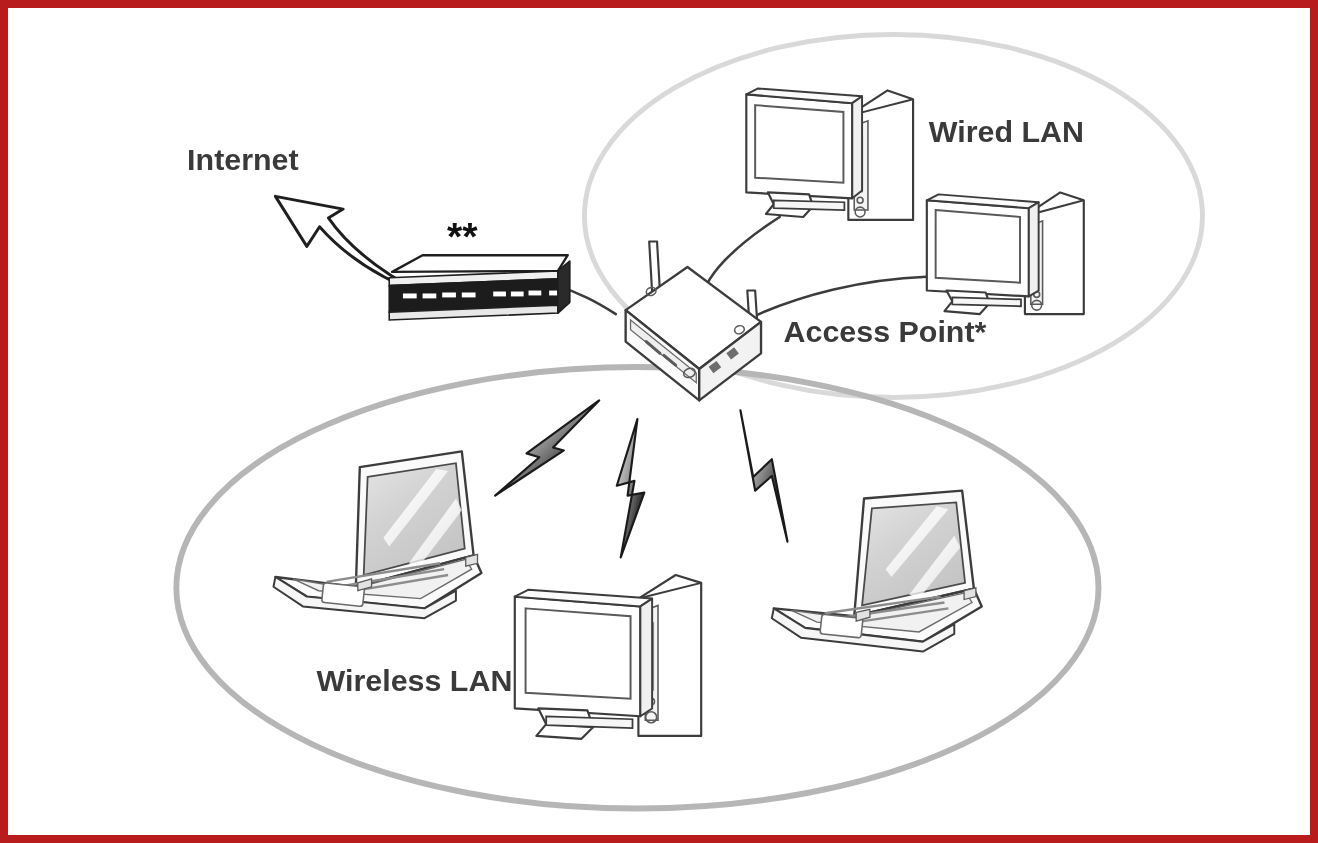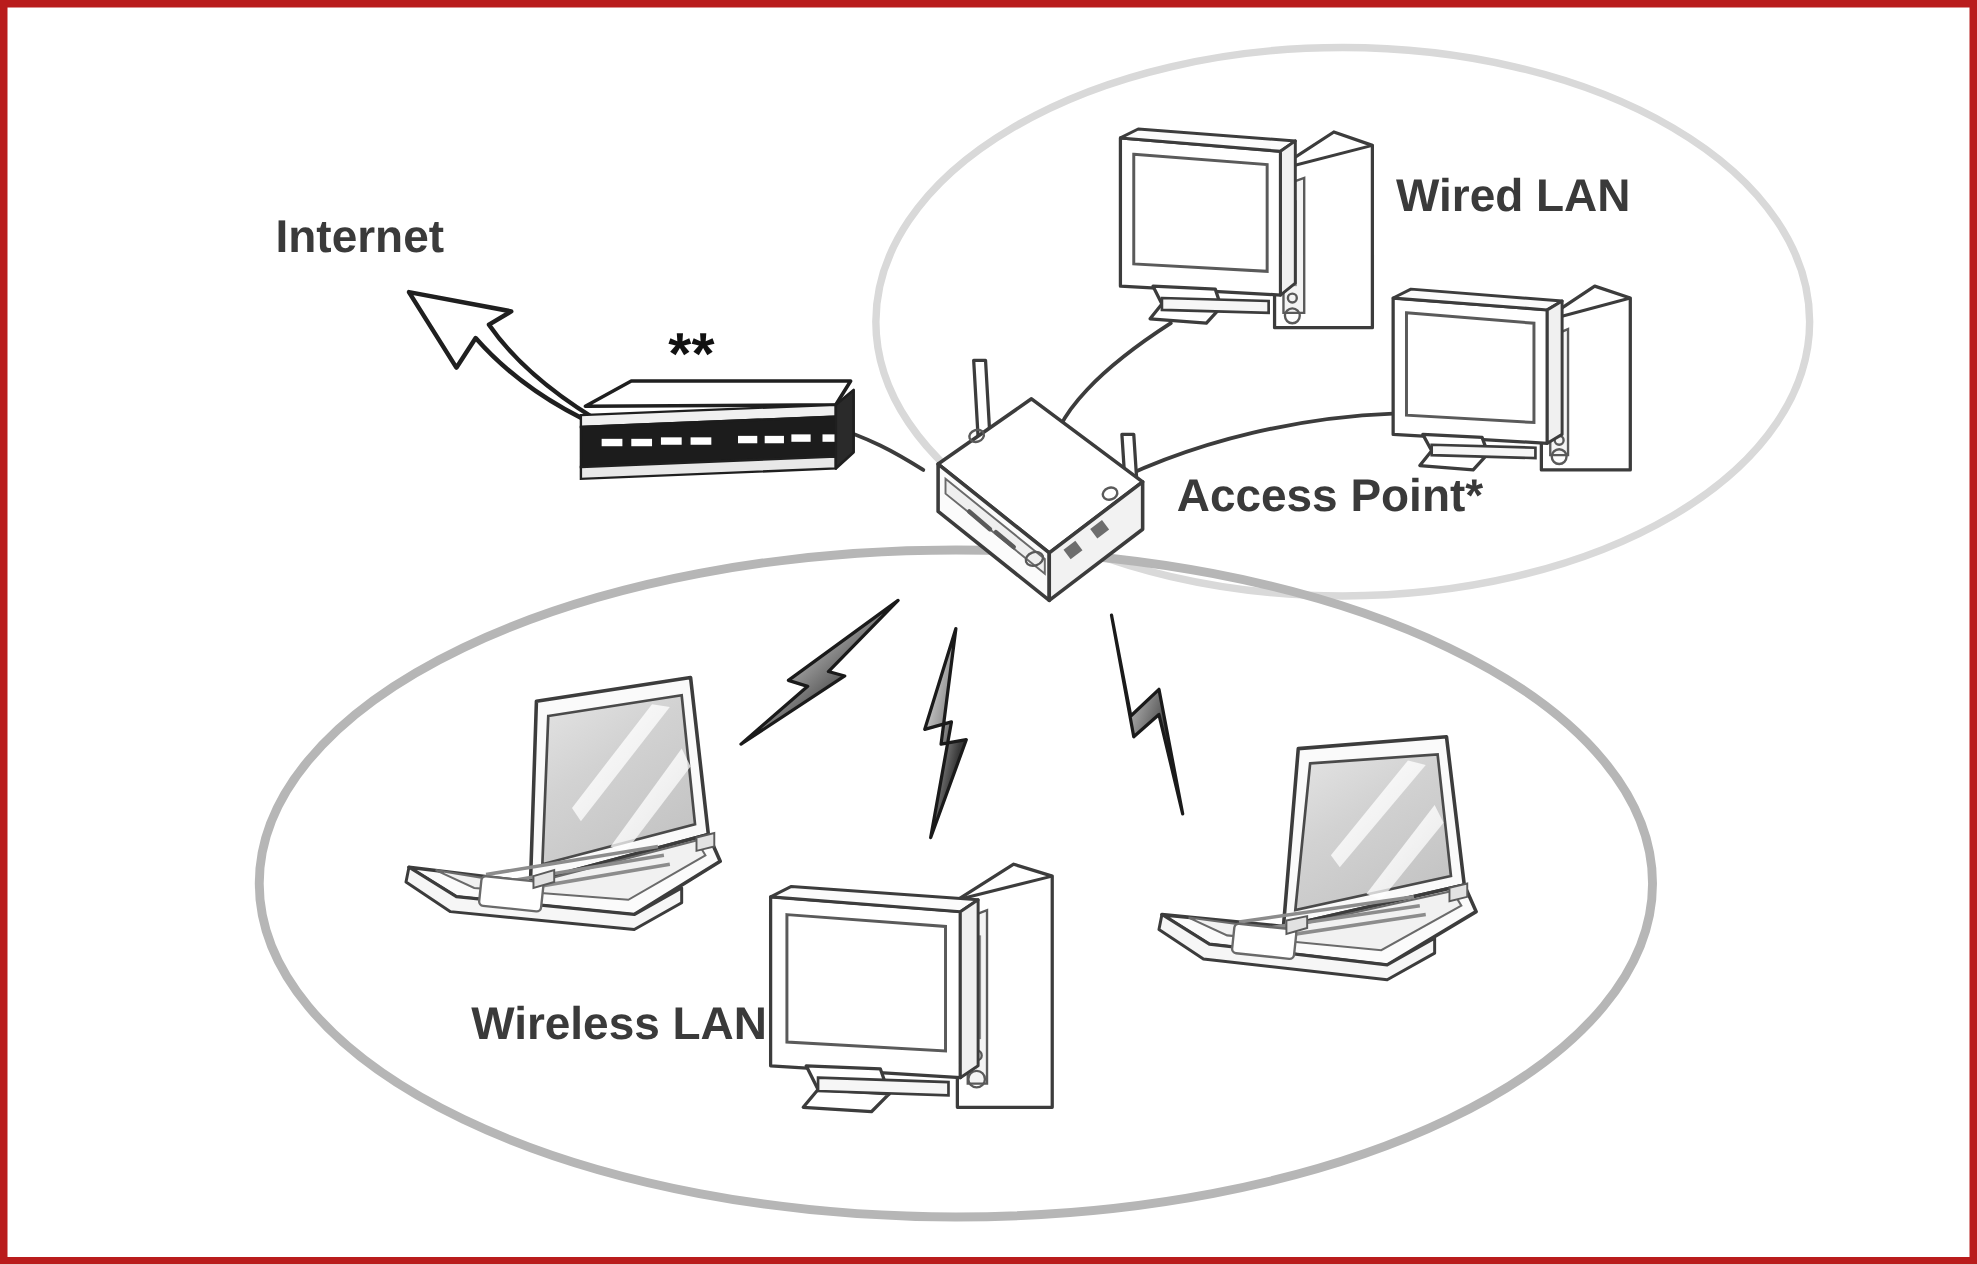--- a/index.html
+++ b/index.html
@@ -8,21 +8,21 @@
     background: #ffffff;
   }
   body {
     font-family: "Liberation Sans", sans-serif;
   }
   #diagram-frame {
     position: relative;
     width: 1318px;
     height: 843px;
     background: #ffffff;
-    border: 5px solid #b91c1c;
+    border: 8px solid #b91c1c;
     box-sizing: border-box;
     overflow: hidden;
   }
   #diagram-svg {
     position: absolute;
     left: 0;
     top: 0;
     width: 100%;
     height: 100%;
     display: block;

